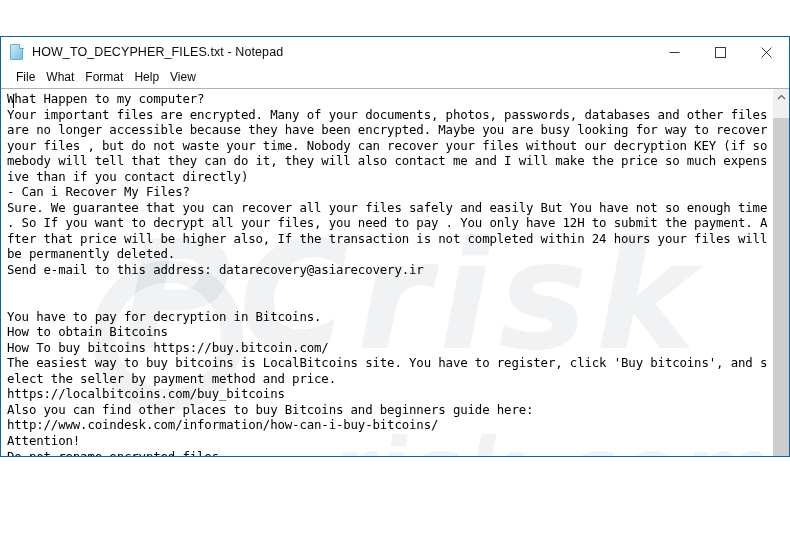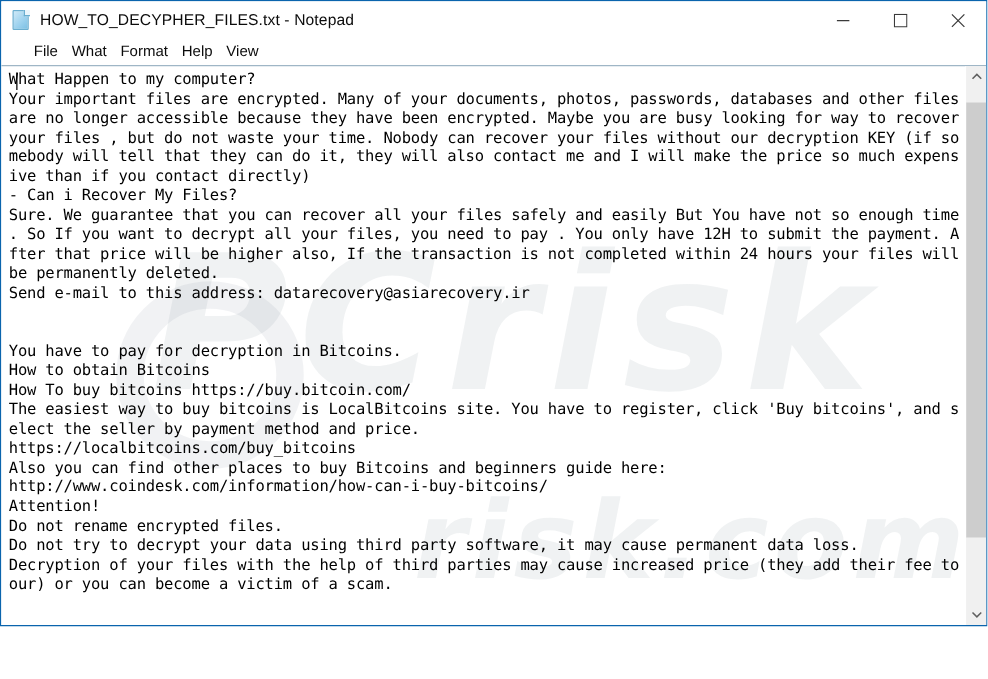--- a/index.html
+++ b/index.html
@@ -11,27 +11,28 @@
   body {
     width: 790px;
     height: 543px;
     overflow: hidden;
     font-family: "Liberation Sans", sans-serif;
   }
 
   .notepad-window {
     position: relative;
     width: 790px;
-    height: 501px;
+    height: 421px;
     box-sizing: border-box;
     border: 1px solid #0a64ad;
     background: #ffffff;
     display: flex;
     flex-direction: column;
     overflow: hidden;
+    margin-top: 36px;
   }
 
   
   .title-bar {
     height: 30px;
     min-height: 30px;
     background: #ffffff;
     display: flex;
     align-items: center;
     padding-left: 8px;
@@ -92,21 +93,21 @@
   .win-btn svg { display:block; }
   .win-btn .glyph-stroke { stroke: #3a3a3a; stroke-width: 1; fill: none; }
 
   
   .menu-bar {
     height: 21px;
     min-height: 21px;
     background: #ffffff;
     display: flex;
     align-items: center;
-    padding-left: 21px;
+    padding-left: 10px;
     box-sizing: border-box;
   }
   .menu-item {
     font-size: 12px;
     color: #0b0b0b;
     padding: 0 6px 0 5px;
     line-height: 19px;
     white-space: nowrap;
     cursor: default;
   }

